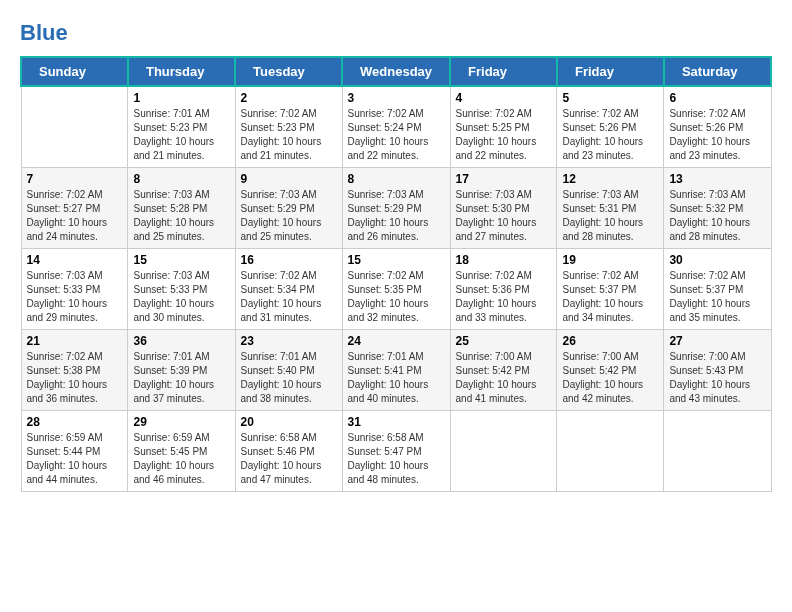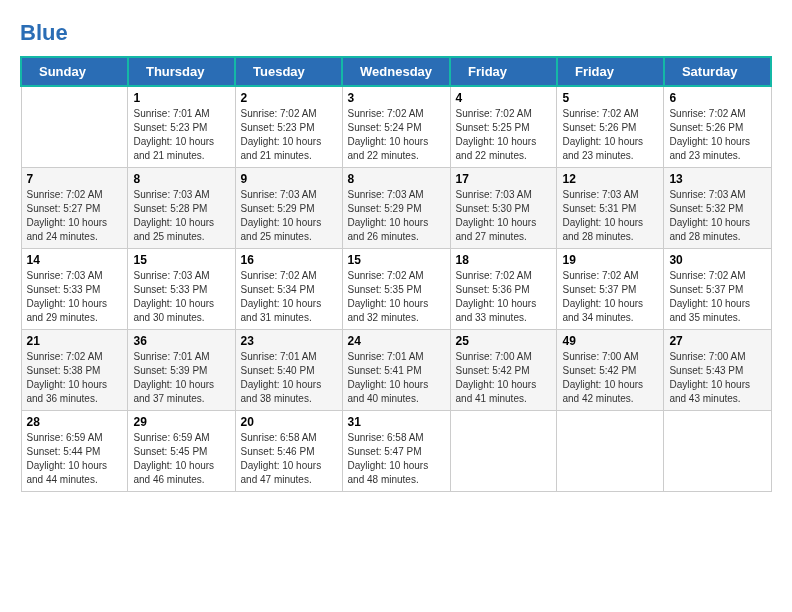--- a/index.html
+++ b/index.html
@@ -316,21 +316,21 @@
       </td>
         <td>
         <span class="day-number">25</span>
         <div class="day-info">
           Sunrise: 7:00 AM<br>
           Sunset: 5:42 PM<br>
           Daylight: 10 hours and 41 minutes.
         </div>
       </td>
         <td>
-        <span class="day-number">49</span>
+        <span class="day-number">26</span>
         <div class="day-info">
           Sunrise: 7:00 AM<br>
           Sunset: 5:42 PM<br>
           Daylight: 10 hours and 42 minutes.
         </div>
       </td>
         <td>
         <span class="day-number">27</span>
         <div class="day-info">
           Sunrise: 7:00 AM<br>

